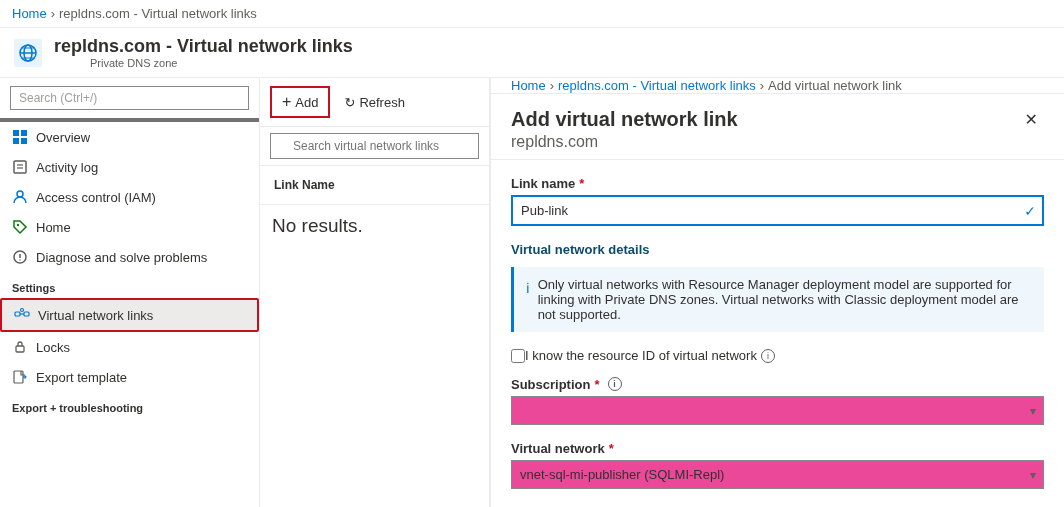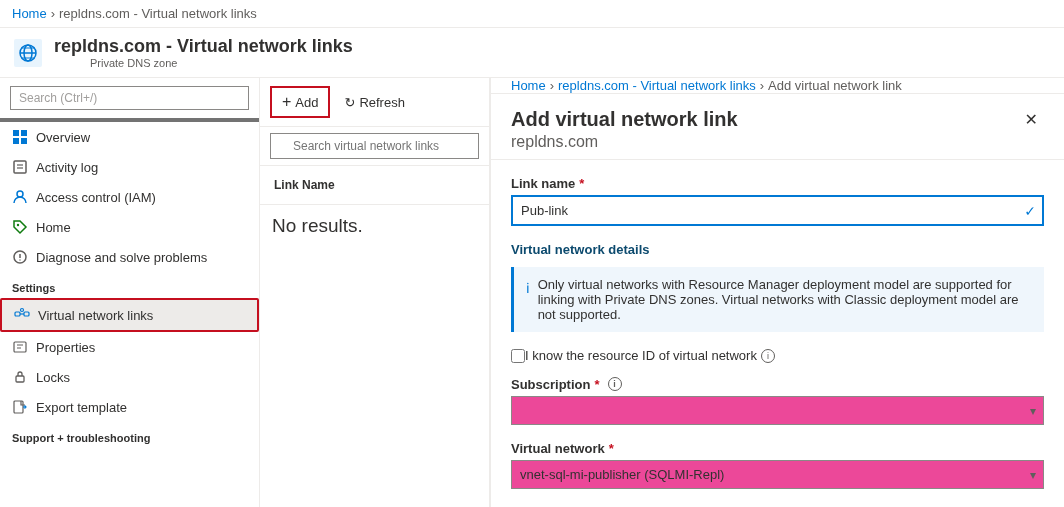--- a/index.html
+++ b/index.html
@@ -172,30 +172,20 @@
           <svg width="16" height="16" viewBox="0 0 16 16">
               <rect x="1" y="5" width="5" height="4" rx="1" fill="none" stroke="#0078d4" stroke-width="1.2"></rect>
               <rect x="10" y="5" width="5" height="4" rx="1" fill="none" stroke="#0078d4" stroke-width="1.2"></rect>
               <line x1="6" y1="7" x2="10" y2="7" stroke="#0078d4" stroke-width="1.2"></line>
               <circle cx="8" cy="3" r="1.5" fill="none" stroke="#0078d4" stroke-width="1.2"></circle>
             </svg>
         </div>
         <span>Virtual network links</span>
       </div>
 
-      <div class="sidebar-item">
-        <div class="item-icon">
-          <svg width="16" height="16" viewBox="0 0 16 16">
-              <rect x="2" y="3" width="12" height="10" rx="1" fill="none" stroke="#605e5c" stroke-width="1.2"></rect>
-              <line x1="5" y1="6" x2="11" y2="6" stroke="#605e5c" stroke-width="1"></line>
-              <line x1="5" y1="9" x2="9" y2="9" stroke="#605e5c" stroke-width="1"></line>
-            </svg>
-        </div>
-        <span>Properties</span>
-      </div>
 
       <div class="sidebar-item">
         <div class="item-icon">
           <svg width="16" height="16" viewBox="0 0 16 16">
               <rect x="4" y="7" width="8" height="6" rx="1" fill="none" stroke="#605e5c" stroke-width="1.3"></rect>
               <path d="M6 7V5a2 2 0 014 0v2" fill="none" stroke="#605e5c" stroke-width="1.3"></path>
             </svg>
         </div>
         <span>Locks</span>
       </div>
@@ -205,21 +195,21 @@
           <svg width="16" height="16" viewBox="0 0 16 16">
               <rect x="2" y="2" width="9" height="12" rx="1" fill="none" stroke="#605e5c" stroke-width="1.2"></rect>
               <path d="M9 2v4h4" fill="none" stroke="#605e5c" stroke-width="1.2"></path>
               <line x1="11" y1="8" x2="14" y2="8" stroke="#0078d4" stroke-width="1.2"></line>
               <polyline points="12.5,6.5 14,8 12.5,9.5" fill="none" stroke="#0078d4" stroke-width="1.2"></polyline>
             </svg>
         </div>
         <span>Export template</span>
       </div>
 
-      <div class="sidebar-section">Support + troubleshooting</div>
+      <div class="sidebar-section">Export + troubleshooting</div>
     </div>
 
     <div class="middle-panel">
       <div class="toolbar">
         <button class="toolbar-btn">
           <span style="font-size:16px;font-weight:300;">+</span>
           <span>Add</span>
         </button>
         <button class="toolbar-btn-plain">
           <span>↻</span>

